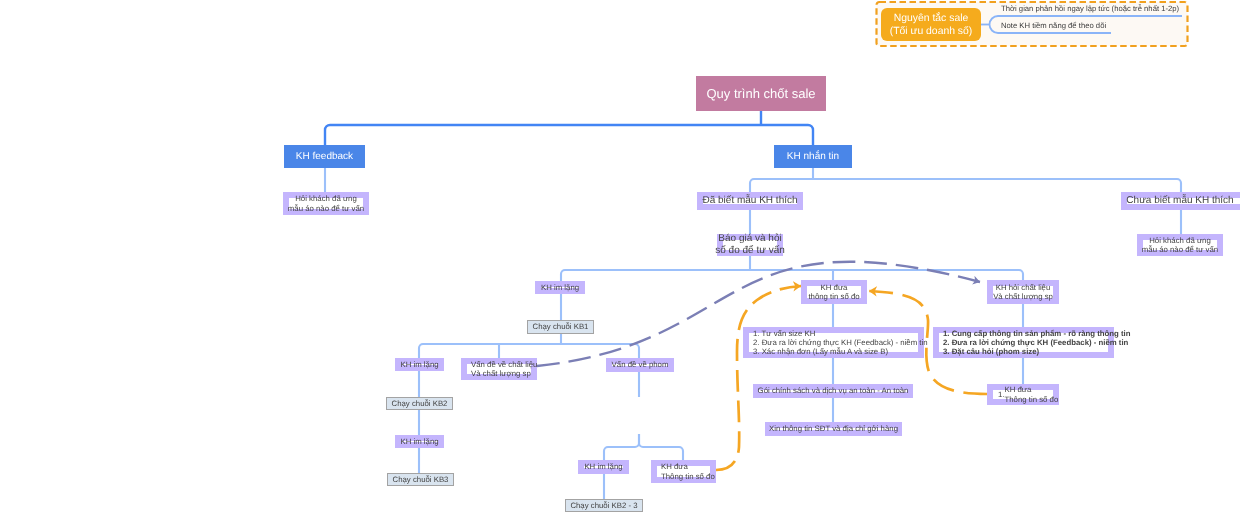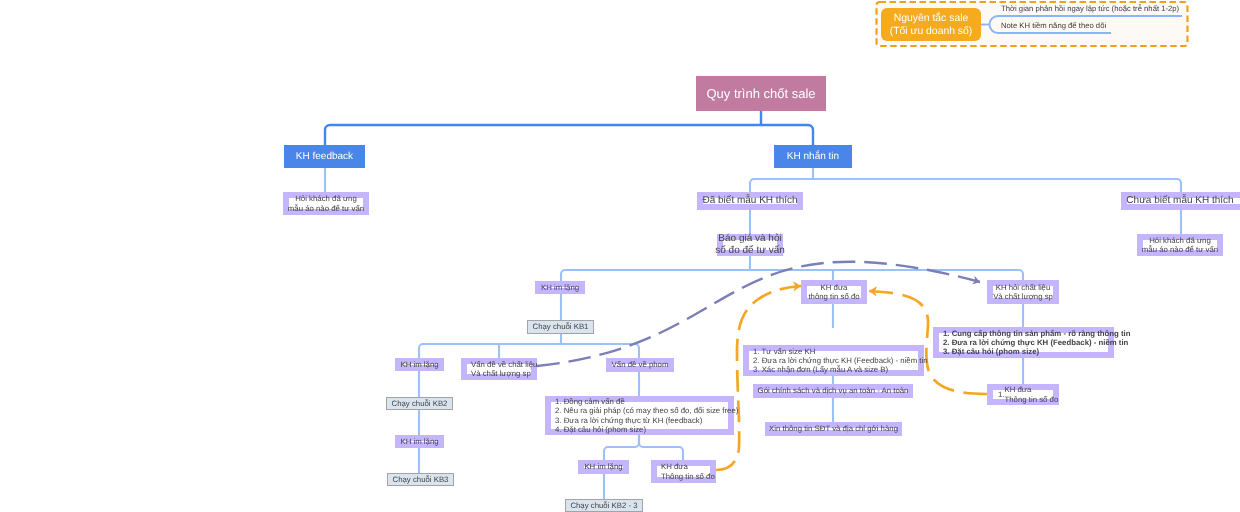--- a/index.html
+++ b/index.html
@@ -142,21 +142,21 @@
       <span class="ln">KH đưa</span>
       <span class="ln">thông tin số đo</span>
     </div>
     <div class="node n-white" style="left: 987px; top: 280px; width: 72px; height: 24px; font-size: 7.8px;">
       <span class="ln">KH hỏi chất liệu</span>
       <span class="ln">Và chất lượng sp</span>
     </div>
     <div class="node n-fill" style="left: 527px; top: 320px; width: 67px; height: 14px; font-size: 7.8px;">
       <span class="ln">Chạy chuỗi KB1</span>
     </div>
-    <div class="node n-white al" style="left: 743px; top: 345px; width: 181px; height: 31px; font-size: 7.8px;">
+    <div class="node n-white al" style="left: 743px; top: 327px; width: 181px; height: 31px; font-size: 7.8px;">
       <span class="ln">1. Tư vấn size KH</span>
       <span class="ln">2. Đưa ra lời chứng thực KH (Feedback) - niềm tin</span>
       <span class="ln">3. Xác nhận đơn (Lấy mẫu A và size B)</span>
     </div>
     <div class="node n-white al" style="left: 933px; top: 327px; width: 181px; height: 31px; font-size: 7.8px; font-weight: bold;">
       <span class="ln">1. Cung cấp thông tin sản phẩm - rõ ràng thông tin</span>
       <span class="ln">2. Đưa ra lời chứng thực KH (Feedback) - niềm tin</span>
       <span class="ln">3. Đặt câu hỏi (phom size)</span>
     </div>
     <div class="node n-white" style="left: 395px; top: 358px; width: 49px; height: 13px; font-size: 7.8px;">
@@ -175,26 +175,20 @@
     <div class="node n-white pfxnode" style="left: 987px; top: 384px; width: 72px; height: 21px; font-size: 7.8px;">
       <span class="pfx">1.</span>
       <span class="pfxbody">
         <span class="ln">KH đưa</span>
         <span class="ln">Thông tin số đo</span>
       </span>
     </div>
     <div class="node n-fill" style="left: 386px; top: 397px; width: 67px; height: 13px; font-size: 7.8px;">
       <span class="ln">Chạy chuỗi KB2</span>
     </div>
-    <div class="node n-white al" style="left: 545px; top: 396px; width: 189px; height: 39px; font-size: 7.8px;">
-      <span class="ln">1. Đồng cảm vấn đề</span>
-      <span class="ln">2. Nêu ra giải pháp (có may theo số đo, đổi size free)</span>
-      <span class="ln">3. Đưa ra lời chứng thực từ KH (feedback)</span>
-      <span class="ln">4. Đặt câu hỏi (phom size)</span>
-    </div>
     <div class="node n-white" style="left: 765px; top: 422px; width: 137px; height: 14px; font-size: 7.8px;">
       <span class="ln">Xin thông tin SĐT và địa chỉ gởi hàng</span>
     </div>
     <div class="node n-white" style="left: 395px; top: 435px; width: 49px; height: 13px; font-size: 7.8px;">
       <span class="ln">KH im lặng</span>
     </div>
     <div class="node n-white" style="left: 578px; top: 460px; width: 51px; height: 14px; font-size: 7.8px;">
       <span class="ln">KH im lặng</span>
     </div>
     <div class="node n-white al" style="left: 651px; top: 460px; width: 65px; height: 23px; font-size: 7.8px;">

